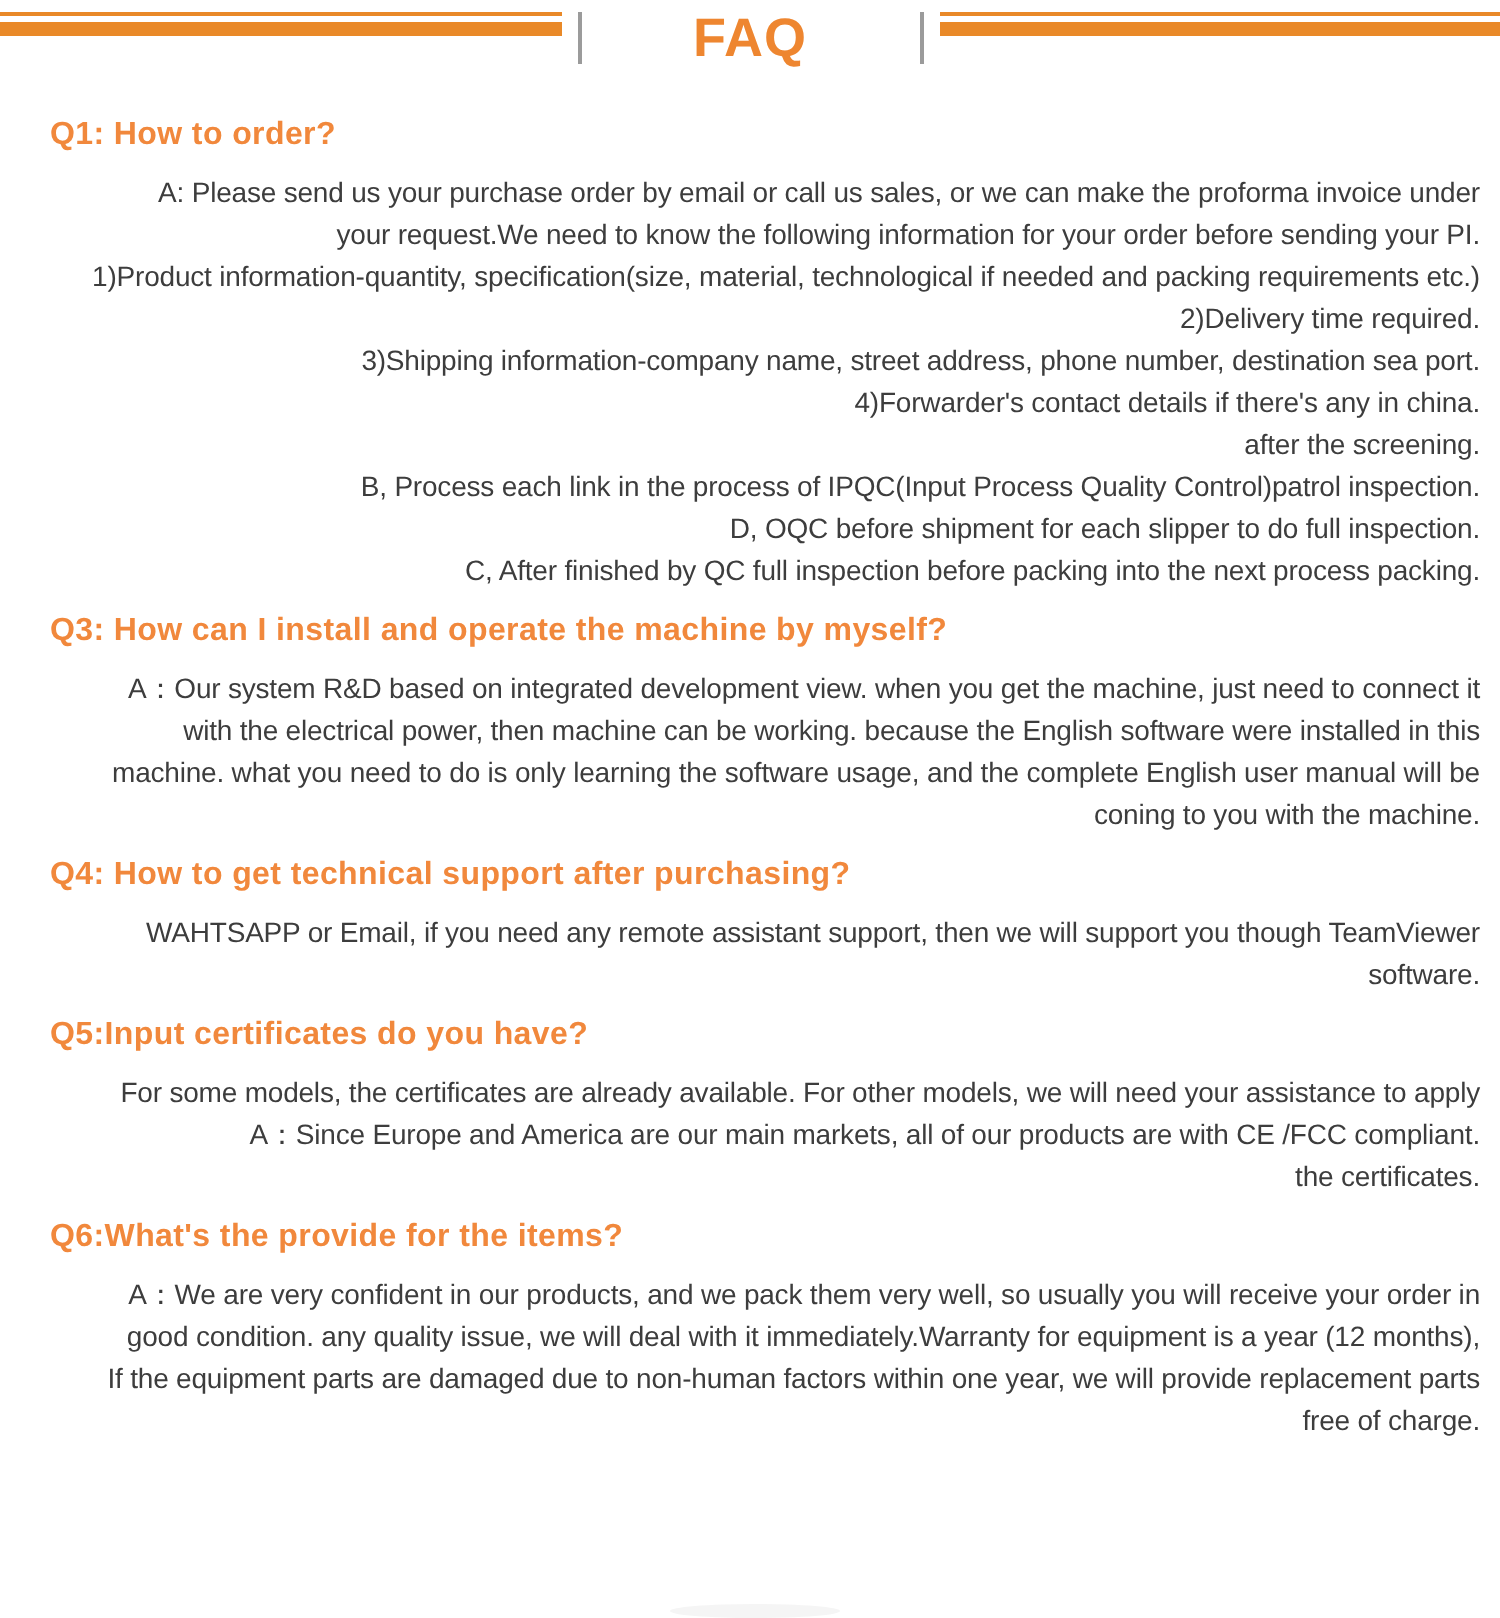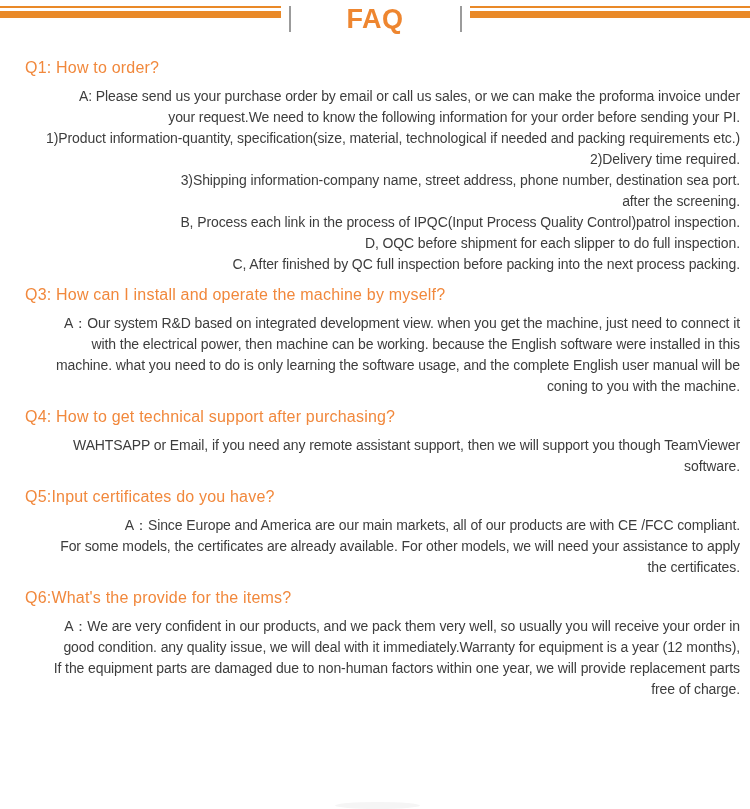--- a/index.html
+++ b/index.html
@@ -39,21 +39,21 @@
     font-weight: bold;
     line-height: 1;
     color: var(--accent);
     margin: 0 48px;
     padding-bottom: 3px;
     letter-spacing: 0.5px;
   }
   .content { padding: 0 10px 0 25px; }
   .q-heading {
     font-size: 16px;
-    font-weight: normal;
+    font-weight: bold;
     color: var(--heading);
     line-height: 20px;
     margin-top: 10px;
     margin-bottom: 8px;
     letter-spacing: 0.2px;
   }
   .answer-line {
     font-size: 14px;
     color: var(--text);
     line-height: 21px;
@@ -91,20 +91,21 @@
   <main class="content">
 
     <section>
       <h2 class="q-heading">Q1: How to order?</h2>
       <div class="answer">
         <p class="answer-line">A: Please send us your purchase order by email or call us sales, or we can make the proforma invoice under</p>
         <p class="answer-line">your request.We need to know the following information for your order before sending your PI.</p>
         <p class="answer-line">1)Product information-quantity, specification(size, material, technological if needed and packing requirements etc.)</p>
         <p class="answer-line">2)Delivery time required.</p>
         <p class="answer-line">3)Shipping information-company name, street address, phone number, destination sea port.</p>
+        <p class="answer-line">4)Forwarder's contact details if there's any in china.</p>
       </div>
     </section>
 
     <section>
       <div class="answer">
         <p class="answer-line">after the screening.</p>
         <p class="answer-line">B, Process each link in the process of IPQC(Input Process Quality Control)patrol inspection.</p>
         <p class="answer-line">D, OQC before shipment for each slipper to do full inspection.</p>
         <p class="answer-line">C, After finished by QC full inspection before packing into the next process packing.</p>
       </div>
@@ -124,22 +125,22 @@
       <h2 class="q-heading">Q4: How to get technical support after purchasing?</h2>
       <div class="answer">
         <p class="answer-line">WAHTSAPP or Email, if you need any remote assistant support, then we will support you though TeamViewer</p>
         <p class="answer-line">software.</p>
       </div>
     </section>
 
     <section>
       <h2 class="q-heading">Q5:Input certificates do you have?</h2>
       <div class="answer">
+        <p class="answer-line">For some models, the certificates are already available. For other models, we will need your assistance to apply</p>
         <p class="answer-line">A：Since Europe and America are our main markets, all of our products are with CE /FCC compliant.</p>
-        <p class="answer-line">For some models, the certificates are already available. For other models, we will need your assistance to apply</p>
         <p class="answer-line">the certificates.</p>
       </div>
     </section>
 
     <section>
       <h2 class="q-heading">Q6:What's the provide for the items?</h2>
       <div class="answer">
         <p class="answer-line">A：We are very confident in our products, and we pack them very well, so usually you will receive your order in</p>
         <p class="answer-line">good condition. any quality issue, we will deal with it immediately.Warranty for equipment is a year (12 months),</p>
         <p class="answer-line">If the equipment parts are damaged due to non-human factors within one year, we will provide replacement parts</p>

